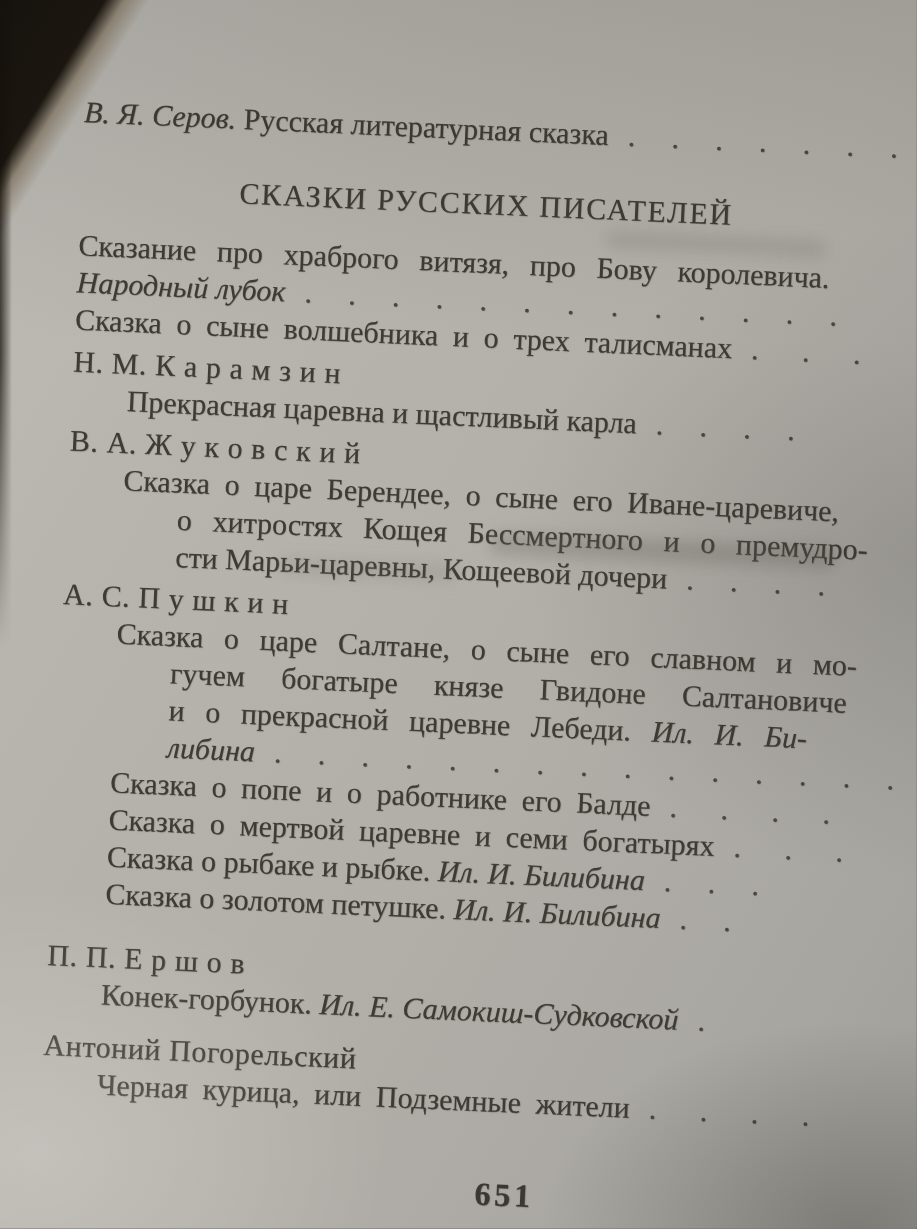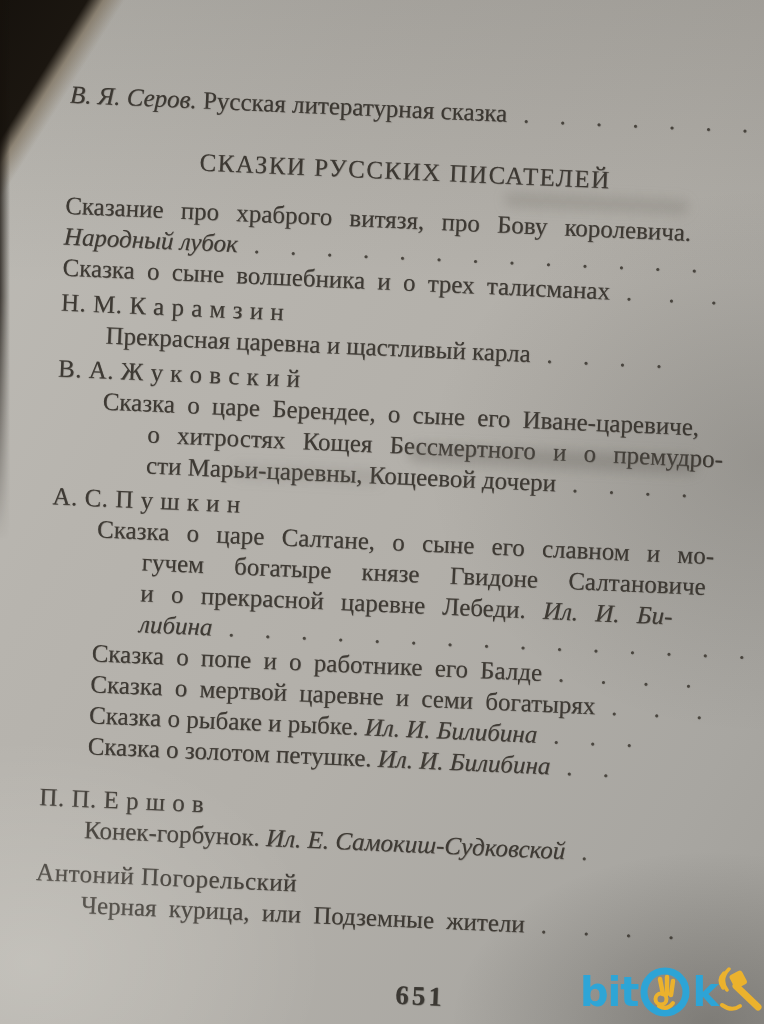--- a/index.html
+++ b/index.html
@@ -116,32 +116,13 @@
       <div class="ln l1 ws-a"><span>Черная курица, или Подземные жители</span><span class="dots">. . . .</span></div>
 
       <div class="pageno">651</div>
     </div>
   </div>
 
   <div class="light"></div>
   <div class="corner"></div>
   <div class="edge-strip"></div>
 
-  <div class="watermark">
-    <span class="wm-txt">bit</span>
-    <svg class="wm-circle" width="52" height="52" viewBox="0 0 52 52">
-      <circle cx="26" cy="26" r="21" fill="none" stroke="#2aa6da" stroke-width="7"></circle>
-      <circle cx="22" cy="33" r="5.5" fill="none" stroke="#f0b42a" stroke-width="4"></circle>
-      <path d="M24 28 L21 13" stroke="#f0b42a" stroke-width="4.5" stroke-linecap="round" fill="none"></path>
-      <path d="M28 28 L28 11" stroke="#f0b42a" stroke-width="4.5" stroke-linecap="round" fill="none"></path>
-      <path d="M32 29 L34 15" stroke="#f0b42a" stroke-width="4.5" stroke-linecap="round" fill="none"></path>
-      <path d="M20 40 q8 5 14 -3" stroke="#f0b42a" stroke-width="4" stroke-linecap="round" fill="none"></path>
-    </svg>
-    <span class="wm-txt">k</span>
-    <svg width="48" height="50" viewBox="0 0 48 50" style="margin-left:-4px;">
-      <rect x="17" y="5" width="14" height="15" rx="3" transform="rotate(-28 24 12)" fill="#f0b42a"></rect>
-      <path d="M22 19 L44 40" stroke="#f0b42a" stroke-width="7" stroke-linecap="round"></path>
-      <path d="M10 6 q-7 7 -1 15" stroke="#f0b42a" stroke-width="3.5" stroke-linecap="round" fill="none"></path>
-      <path d="M15 2 q-10 10 -2 21" stroke="#f0b42a" stroke-width="3.5" stroke-linecap="round" fill="none"></path>
-      <path d="M8 38 q10 7 18 1" stroke="#f0b42a" stroke-width="4" stroke-linecap="round" fill="none"></path>
-    </svg>
-  </div>
 </div>
 
 </body></html>

